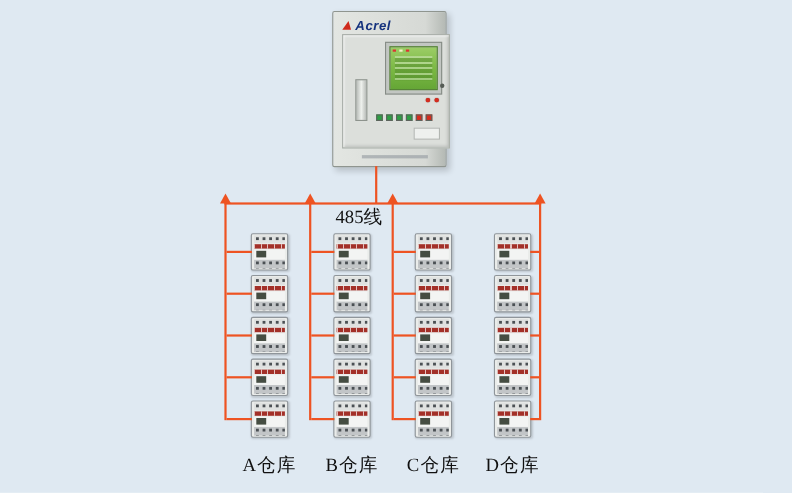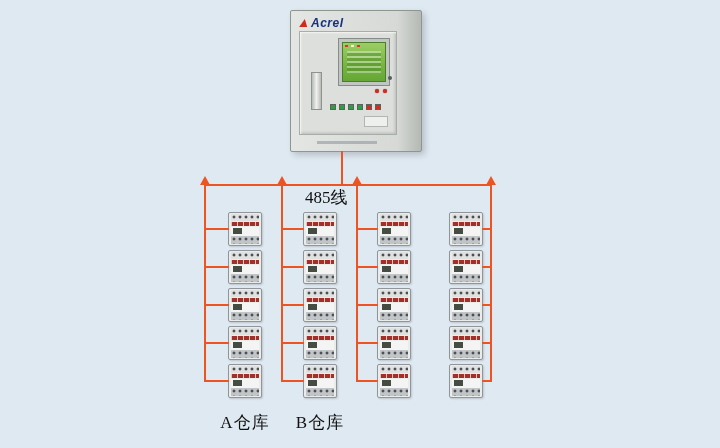--- a/index.html
+++ b/index.html
@@ -3,21 +3,21 @@
 <meta charset="utf-8">
 <style>
   :root{
     --bg:#dfe9f2; --wire:#ee5322; --screen:#79b742; --stripe:#a33028; --brand:#16337e;
   }
   html,body{margin:0;padding:0;}
   .canvas{position:relative;width:720px;height:448px;background:var(--bg);overflow:hidden;
           font-family:"Liberation Sans",sans-serif;}
 
   
-  .cabinet{position:absolute;left:290px;top:10px;width:132px;height:142px;box-sizing:border-box;
+  .cabinet{position:absolute;left:302px;top:10px;width:104px;height:142px;box-sizing:border-box;
            background:linear-gradient(to right,#e3e6e2 0%,#d6d9d5 82%,#b4b9b4 100%);
            border:1px solid #8f958f;border-radius:2px;box-shadow:3px 3px 6px rgba(0,0,0,.18);}
   .logo{position:absolute;left:9px;top:5px;display:flex;align-items:center;gap:3px;}
   .logo-mark{width:0;height:0;border-left:4px solid transparent;border-right:4px solid transparent;
              border-bottom:8px solid #cf2a1b;transform:skewX(-12deg);}
   .logo-text{font:italic bold 12px "Liberation Sans",sans-serif;color:var(--brand);letter-spacing:.5px;}
   .door{position:absolute;left:8px;top:20px;width:96px;height:102px;background:#dcdfdb;
         border:1px solid #a7ada7;
         box-shadow:inset 1px 1px 2px rgba(255,255,255,.85),inset -1px -1px 3px rgba(0,0,0,.18);}
   .screen-bezel{position:absolute;left:38px;top:6px;width:50px;height:46px;background:#c2c6c2;
@@ -321,14 +321,16 @@
     <div class="stripe"></div>
     <div class="mid">
       <span class="disp"></span>
     </div>
     <div class="term bot"></div>
   </div>
 </div>
 
   <div class="col-label lb-b">B仓库</div>
   <div class="col-label lb-a">A仓库</div>
+  <div class="col-label lb-c">C仓库</div>
+  <div class="col-label lb-d">D仓库</div>
 
 </div>
 
 </body></html>

